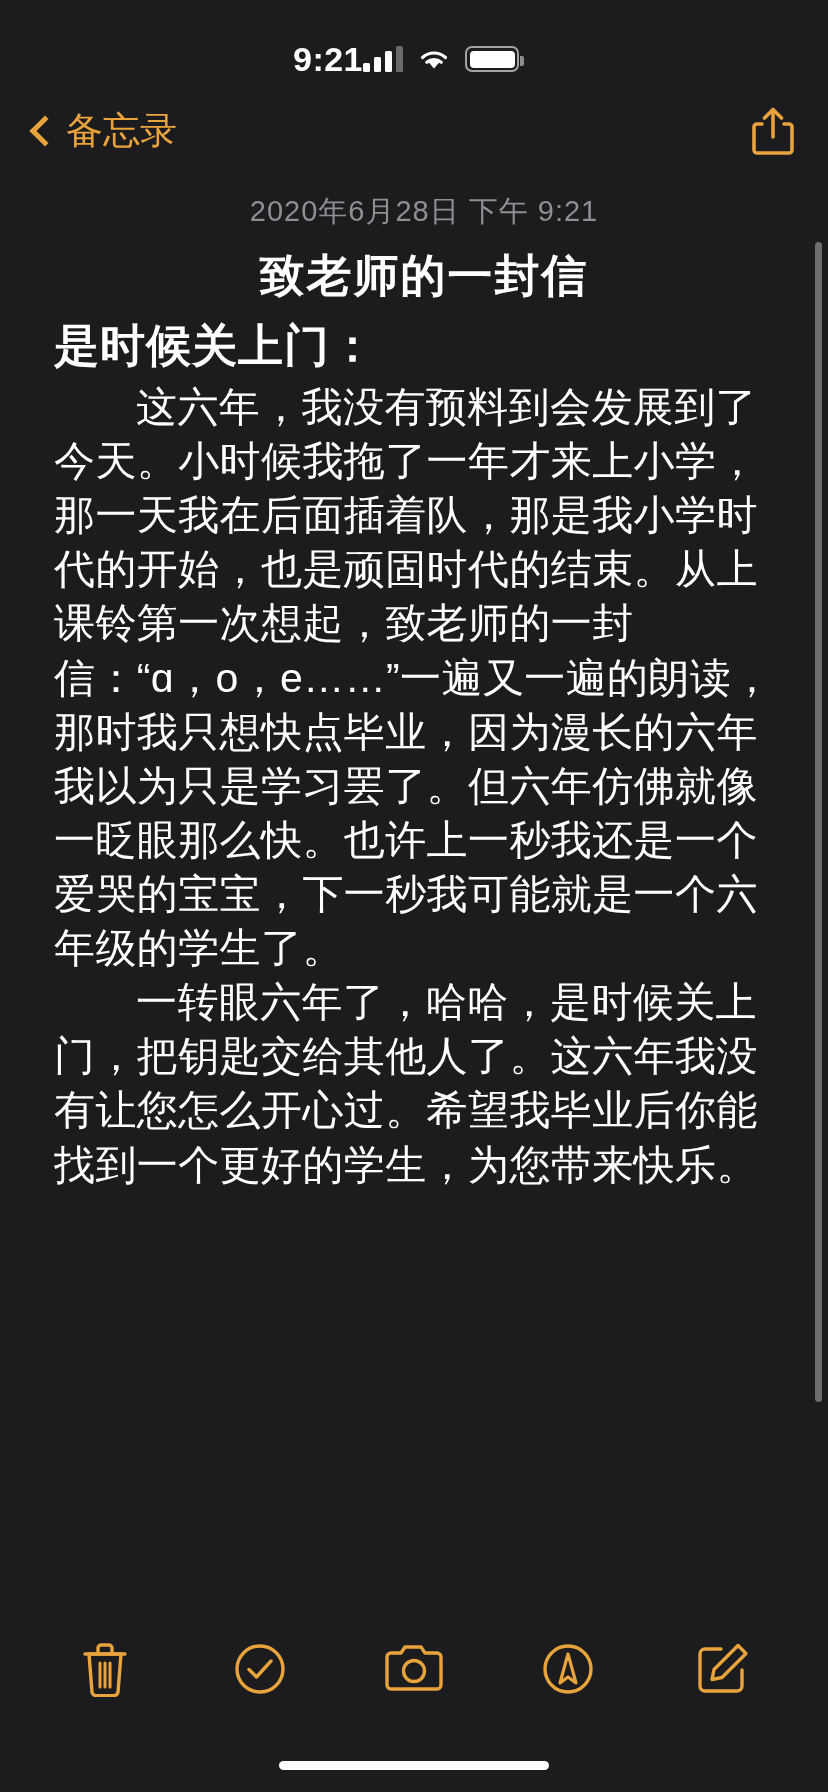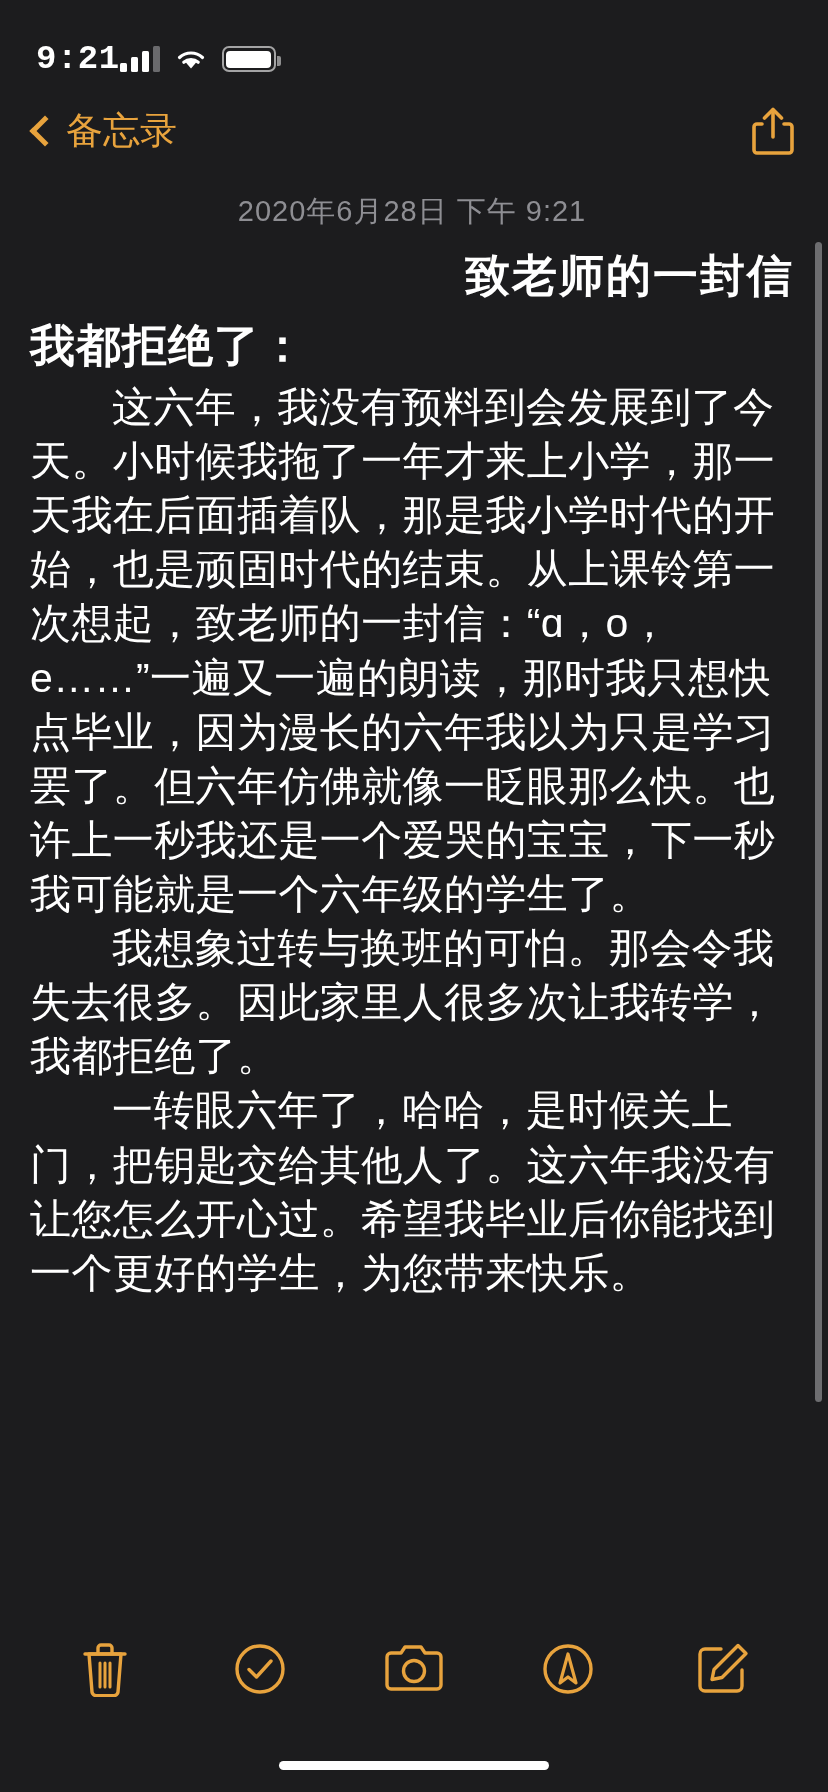--- a/index.html
+++ b/index.html
@@ -13,23 +13,22 @@
     font-family: "Liberation Sans", "DejaVu Sans", sans-serif;
     color: #ffffff;
     position: relative;
   }
 
   
   .status-bar {
     height: 92px;
     display: flex;
     align-items: center;
-    justify-content: flex-start;
+    justify-content: center;
     padding: 26px 52px 0 36px;
-    font-family: Liberation Mono, monospace;
   }
   .status-time {
     font-size: 34px;
     font-weight: 600;
     letter-spacing: 0.5px;
   }
   .status-right {
     display: flex;
     align-items: center;
     gap: 14px;
@@ -97,34 +96,34 @@
     margin-right: 2px;
   }
   .nav-back-label {
     font-size: 37px;
     font-weight: 500;
   }
   .share-icon { width: 46px; height: 50px; }
 
   
   .note {
-    padding: 10px 34px 0 30px;
+    padding: 10px 34px 0 54px;
     height: 1310px;
     overflow: hidden;
     position: relative;
   }
   .note-date {
     text-align: center;
     color: #8e8e93;
     font-size: 29px;
     letter-spacing: 1px;
     padding: 12px 0 14px 0;
   }
   .note-title {
-    text-align: right;
+    text-align: center;
     font-size: 45px;
     font-weight: 700;
     letter-spacing: 2px;
     padding-bottom: 10px;
   }
   .note-salutation {
     font-size: 45px;
     font-weight: 700;
     letter-spacing: 1px;
     padding-bottom: 4px;
@@ -212,23 +211,22 @@
       <path d="M23 4 L23 31" stroke="#e8a33d" stroke-width="3.6" stroke-linecap="round" fill="none"></path>
       <path d="M14.5 12 L23 3.5 L31.5 12" stroke="#e8a33d" stroke-width="3.6" fill="none" stroke-linecap="round" stroke-linejoin="round"></path>
       <path d="M12 18 H7 a3 3 0 0 0-3 3 v23 a3 3 0 0 0 3 3 h32 a3 3 0 0 0 3-3 V21 a3 3 0 0 0-3-3 h-5" stroke="#e8a33d" stroke-width="3.6" fill="none" stroke-linecap="round" stroke-linejoin="round"></path>
     </svg>
   </div>
 </div>
 
 <div class="note">
   <div class="note-date">2020年6月28日 下午 9:21</div>
   <div class="note-title">致老师的一封信</div>
-  <div class="note-salutation">我都拒绝了：</div>
+  <div class="note-salutation">是时候关上门：</div>
   <p class="note-p">这六年，我没有预料到会发展到了今天。小时候我拖了一年才来上小学，那一天我在后面插着队，那是我小学时代的开始，也是顽固时代的结束。从上课铃第一次想起，致老师的一封信：“ɑ，o，e……”一遍又一遍的朗读，那时我只想快点毕业，因为漫长的六年我以为只是学习罢了。但六年仿佛就像一眨眼那么快。也许上一秒我还是一个爱哭的宝宝，下一秒我可能就是一个六年级的学生了。</p>
-  <p class="note-p">我想象过转与换班的可怕。那会令我失去很多。因此家里人很多次让我转学，我都拒绝了。</p>
   <p class="note-p">一转眼六年了，哈哈，是时候关上门，把钥匙交给其他人了。这六年我没有让您怎么开心过。希望我毕业后你能找到一个更好的学生，为您带来快乐。</p>
   <div class="scroll-ind"></div>
 </div>
 
 <div class="toolbar">
 
   <div class="tb-btn">
     <svg width="50" height="56" viewBox="0 0 50 56">
       <path d="M9 13 h32 l-3 38 a4 4 0 0 1-4 3.6 H16 a4 4 0 0 1-4-3.6 Z" stroke="#e8a33d" stroke-width="3.4" fill="none" stroke-linejoin="round"></path>
       <path d="M5 13 H45" stroke="#e8a33d" stroke-width="3.4" stroke-linecap="round"></path>

